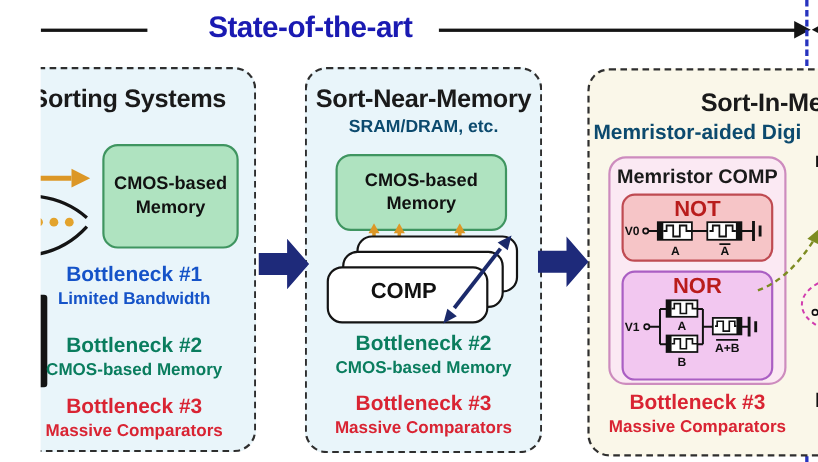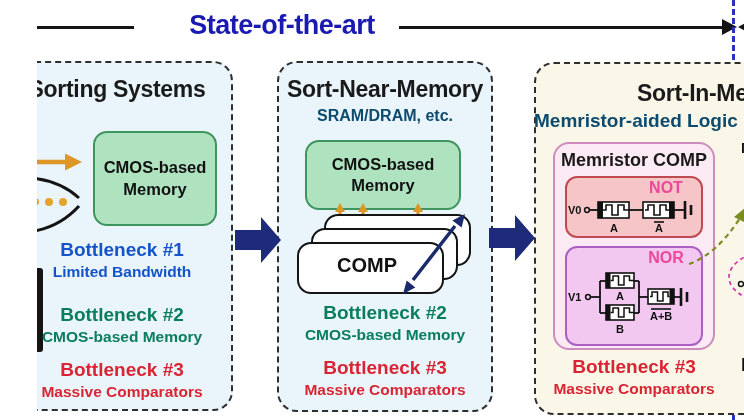--- a/index.html
+++ b/index.html
@@ -21,21 +21,21 @@
   .hline{position:absolute;height:2.6px;background:#141414;}
   .tri-r{position:absolute;width:0;height:0;border-top:8px solid transparent;border-bottom:8px solid transparent;border-left:15px solid #141414;}
   .tri-l{position:absolute;width:0;height:0;border-top:8px solid transparent;border-bottom:8px solid transparent;border-right:15px solid #141414;}
   .htitle{position:absolute;font-size:27px;font-weight:700;color:#1a1ab2;text-align:center;letter-spacing:-0.5px;}
   .divider{position:absolute;left:695px;top:0;height:420px;width:0;border-left:3.2px dashed #2733be;}
   .stackbox{position:absolute;background:#ffffff;border:2.2px solid #141414;border-radius:14px;box-sizing:border-box;}
   .comptxt{position:absolute;font-size:20px;font-weight:700;color:#111;text-align:center;}
   .pinkbox{position:absolute;background:#fbe9f3;border:2px solid #cd8cbe;border-radius:16px;box-sizing:border-box;}
   .notbox{position:absolute;background:#f6c5c7;border:2px solid #bf4b52;border-radius:12px;box-sizing:border-box;}
   .norbox{position:absolute;background:#f2c7f0;border:2px solid #aa5fc3;border-radius:12px;box-sizing:border-box;}
-  .gatetitle{position:absolute;font-size:16px;font-weight:600;color:#ec4899;text-align:center;padding-left:32px;}
+  .gatetitle{position:absolute;font-size:20px;font-weight:600;color:#b91c1c;text-align:center;}
   .boxlabel{position:absolute;font-size:18px;font-weight:600;color:#1a1a1a;text-align:center;}
   .frag{position:absolute;font-weight:700;color:#111;white-space:nowrap;}
   svg{display:block;}
   svg text{font-family:"Liberation Sans",sans-serif;}
 </style>
 </head>
 <body>
 
 <div class="stage">
 
@@ -134,21 +134,21 @@
       <div class="dsc">Massive Comparators</div>
     </div>
   </div>
 
   <svg class="abs" style="left:452px;top:212px;" width="46" height="52" viewBox="0 0 46 52">
     <polygon points="0,16 26,16 26,3 46,26 26,49 26,36 0,36" fill="#1e2a7a"></polygon>
   </svg>
 
   <div>
     <div class="ptitle" style="left:600px;top:80px;width:250px;text-align:left;">Sort-In-Memory</div>
-    <div class="psub" style="left:497px;top:110px;width:200px;font-size:19px;">Memristor-aided Logic</div>
+    <div class="psub" style="left:497px;top:110px;width:200px;font-size:19px;">Memristor-aided Digi</div>
 
     <div class="pinkbox" style="left:516px;top:142px;width:162px;height:208px;"></div>
     <div class="boxlabel" style="left:516px;top:150px;width:162px;">Memristor COMP</div>
 
     <div class="notbox" style="left:528px;top:176px;width:138px;height:62px;"></div>
     <div class="gatetitle" style="left:528px;top:179px;width:138px;">NOT</div>
     <svg class="abs" style="left:530px;top:197px;" width="134" height="40" viewBox="0 0 134 40">
       <text x="1" y="17" font-size="11" font-weight="bold" fill="#111">V0</text>
       <circle cx="20" cy="13" r="2.4" fill="none" stroke="#111" stroke-width="1.5"></circle>
       <line x1="22.4" y1="13" x2="31" y2="13" stroke="#111" stroke-width="1.8"></line>

